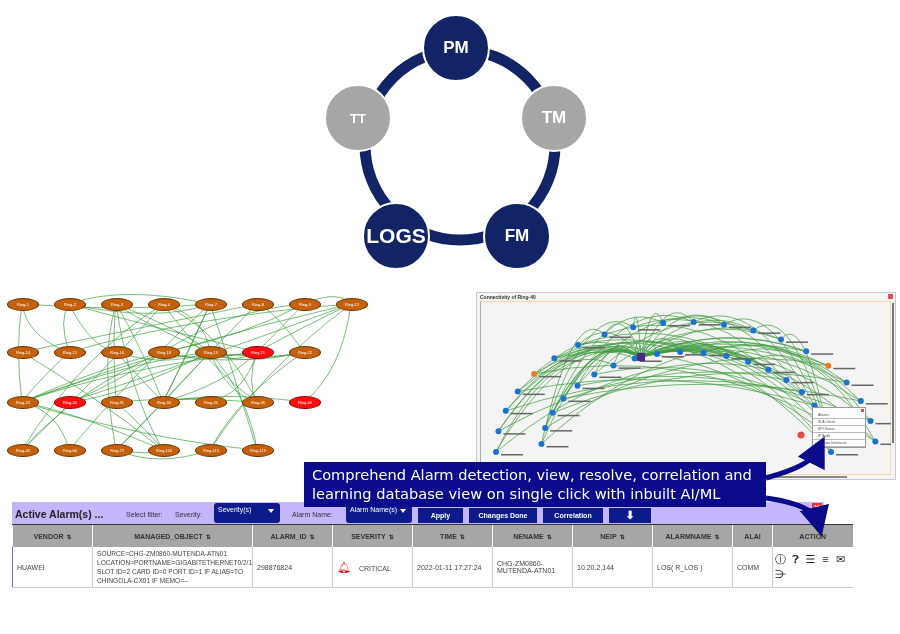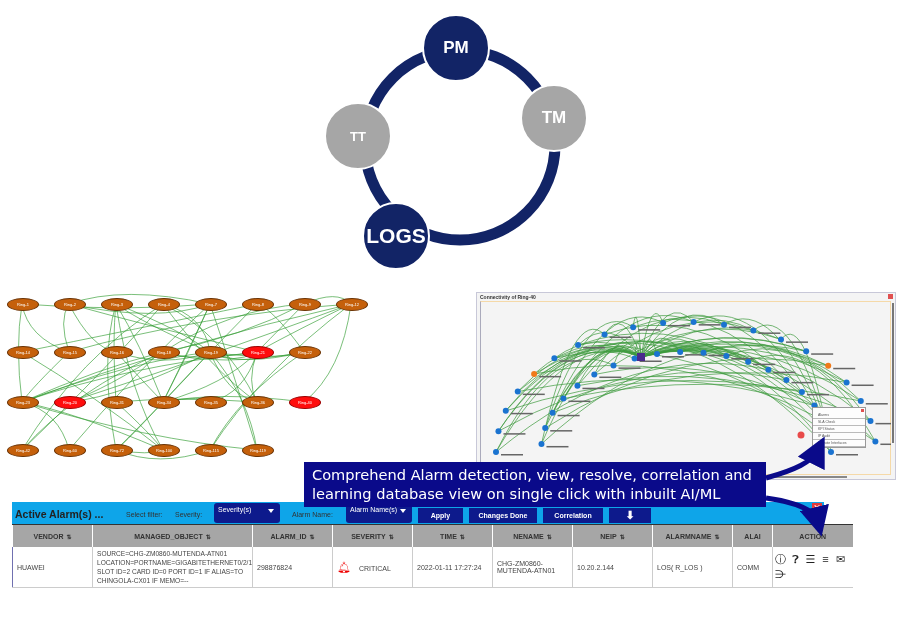--- a/index.html
+++ b/index.html
@@ -28,21 +28,21 @@
   .ctxmenu { position:absolute; left:331px; top:105px; width:52px; background:#fdfdfd; border:1px solid #999; font-size:3.5px; color:#555; }
   .ctxmenu .mi { height:6px; line-height:6px; padding-left:5px; border-bottom:1px solid #bbb; }
   .ctxmenu .mclose { position:absolute; right:1px; top:1px; width:3px; height:3px; background:#e05050; }
 
   
   #callout { position:absolute; left:304px; top:462px; width:462px; height:45px; background:#0a0a8a; color:#ffffff;
              font-size:14.6px; line-height:19px; padding:3px 0 0 8px; box-sizing:border-box; font-family:"DejaVu Sans", sans-serif; }
 
   
   #alarmpanel { position:absolute; left:12px; top:502px; width:840px; height:85px; }
-  .panelhead { position:absolute; left:0; top:0; width:812px; height:22px; background:#0ea5e9; }
+  .panelhead { position:absolute; left:0; top:0; width:812px; height:22px; background:#c4b5fd; }
   .panelhead .ptitle { position:absolute; left:3px; top:6px; font-size:10.5px; font-weight:bold; color:#222; }
   .panelhead .lbl { position:absolute; top:9px; font-size:7px; color:#333; }
   .dd { position:absolute; top:1px; height:20px; background:#0d1a8c; color:#fff; font-size:7px; border-radius:3px; padding:3px 0 0 4px; box-sizing:border-box; }
   .dd .caret { position:absolute; right:6px; top:6px; width:0; height:0; border-left:3px solid transparent; border-right:3px solid transparent; border-top:4px solid #fff; }
   .pbtn { position:absolute; top:6px; height:15px; background:#0d1a8c; color:#fff; font-size:7px; font-weight:bold; text-align:center; line-height:15px; }
   .pclose { position:absolute; right:2px; top:1px; width:10px; height:10px; background:#e23a3a; color:#fff; font-size:9px; line-height:10px; text-align:center; }
 
   table.alarms { position:absolute; left:0; top:22px; width:840px; border-collapse:collapse; table-layout:fixed; font-size:7px; }
   table.alarms th { background:#a6a6a6; color:#333; font-weight:bold; height:20px; border-left:1px solid #fff; border-top:1px solid #333; font-size:7px; }
   table.alarms td { color:#444; height:40px; border-left:1px solid #ccc; border-bottom:1px solid #ccc; padding:0 4px; vertical-align:middle; }
@@ -57,24 +57,27 @@
 <div id="cycle">
   <svg width="280" height="260" style="position:absolute;left:0;top:0">
     <circle cx="140" cy="135" r="95" fill="none" stroke="#122466" stroke-width="11"></circle>
   </svg>
   <div class="cnode grey" style="left:200px;top:74px;width:64px;height:64px;font-size:17px;">
       <span>TM</span>
     </div>
   <div class="cnode navy" style="left:102px;top:4px;width:64px;height:64px;font-size:17px;">
       <span>PM</span>
     </div>
+  <div class="cnode navy" style="left:163px;top:192px;width:64px;height:64px;font-size:17px;">
+      <span>FM</span>
+    </div>
   <div class="cnode navy" style="left:42px;top:192px;width:64px;height:64px;font-size:21px;">
       <span>LOGS</span>
     </div>
-  <div class="cnode grey" style="left:4px;top:92px;width:64px;height:64px;font-size:13px;">
+  <div class="cnode grey" style="left:4px;top:74px;width:64px;height:64px;font-size:13px;">
       <span>TT</span>
     </div>
 </div>
 
 <div id="ringgraph">
   <svg id="ringedges" width="380" height="170" style="position:absolute;left:0;top:0">
       <path d="M257,62 Q124.11899862825788,76.7590877914952 22,112" stroke="#2e9a2e" stroke-width="0.8" fill="none" opacity="0.8"></path>
       <path d="M210,62 Q240.1423182441701,77.1548353909465 304,62" stroke="#2e9a2e" stroke-width="0.8" fill="none" opacity="0.8"></path>
       <path d="M69,112 Q107.3775720164609,98.25017146776406 163,62" stroke="#2e9a2e" stroke-width="0.8" fill="none" opacity="0.8"></path>
       <path d="M163,112 Q139.4420438957476,52.403120713305896 116,14" stroke="#2e9a2e" stroke-width="0.8" fill="none" opacity="0.8"></path>

